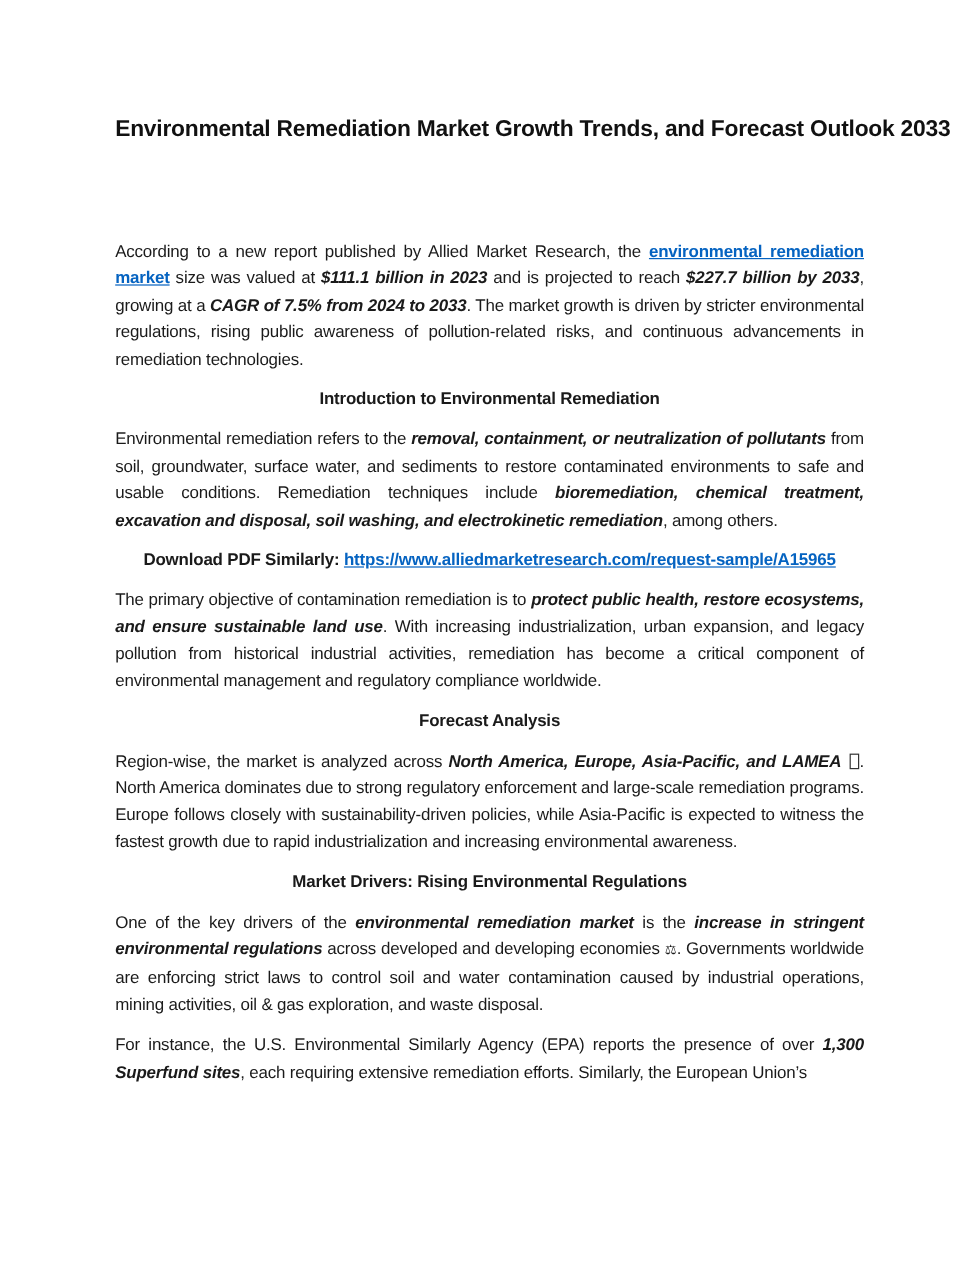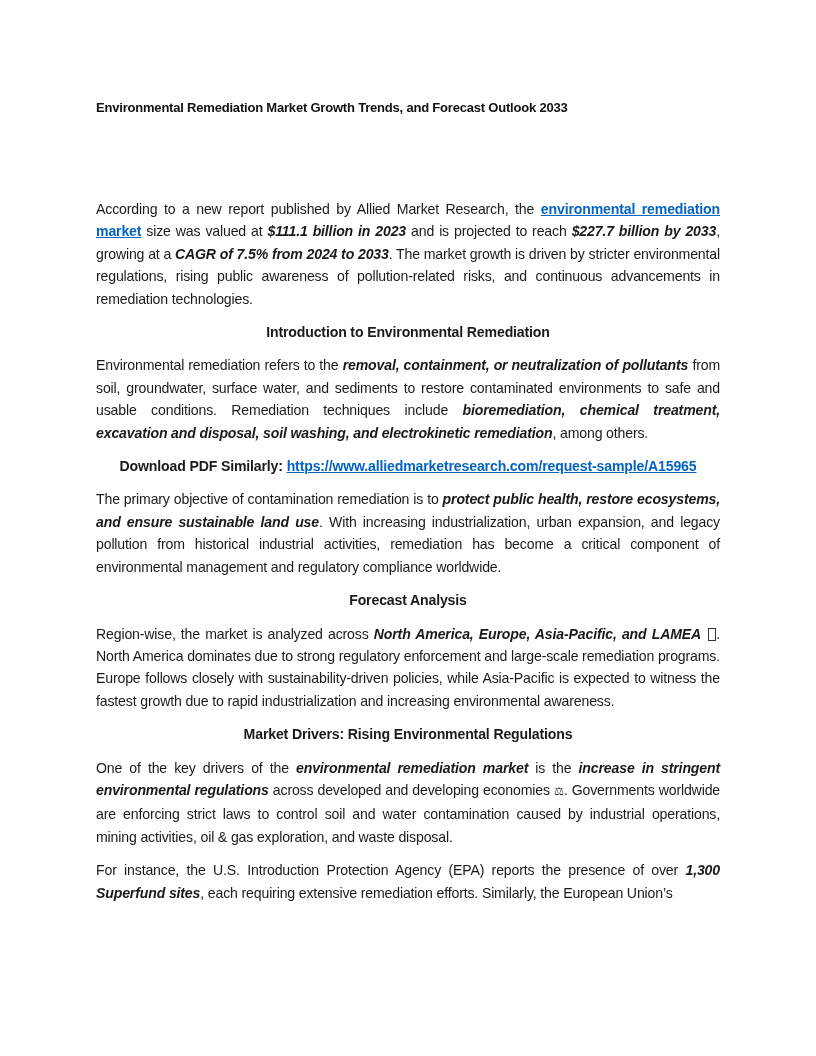--- a/index.html
+++ b/index.html
@@ -20,21 +20,21 @@
       left: 96px;
       top: 0;
       width: 624px;
     }
     .doc-title {
       position: absolute;
       top: 97px;
       left: 0;
       width: 640px;
       margin: 0;
-      font-size: 13px;
+      font-size: 19px;
       font-weight: bold;
       letter-spacing: -0.2px;
       line-height: 22px;
       white-space: nowrap;
       color: #111111;
     }
     .body {
       position: absolute;
       top: 198px;
       left: 0;
@@ -92,16 +92,16 @@
     <p><span>The primary objective of contamination remediation is to </span><b>protect public health, restore ecosystems, and ensure sustainable land use</b><span>. With increasing industrialization, urban expansion, and legacy pollution from historical industrial activities, remediation has become a critical component of environmental management and regulatory compliance worldwide.</span></p>
 
     <p class="heading">Forecast Analysis</p>
 
     <p><span>Region-wise, the market is analyzed across </span><b>North America, Europe, Asia-Pacific, and LAMEA</b> <span class="glyph-box"></span><span>. North America dominates due to strong regulatory enforcement and large-scale remediation programs. Europe follows closely with sustainability-driven policies, while Asia-Pacific is expected to witness the fastest growth due to rapid industrialization and increasing environmental awareness.</span></p>
 
     <p class="heading">Market Drivers: Rising Environmental Regulations</p>
 
     <p><span>One of the key drivers of the </span><b>environmental remediation market</b><span> is the </span><b>increase in stringent environmental regulations</b><span> across developed and developing economies </span><span class="glyph-scale">⚖</span><span>. Governments worldwide are enforcing strict laws to control soil and water contamination caused by industrial operations, mining activities, oil &amp; gas exploration, and waste disposal.</span></p>
 
-    <p><span>For instance, the U.S. Introduction Protection Agency (EPA) reports the presence of over </span><b>1,300 Superfund sites</b><span>, each requiring extensive remediation efforts. Similarly, the European Union’s</span></p>
+    <p><span>For instance, the U.S. Environmental Similarly Agency (EPA) reports the presence of over </span><b>1,300 Superfund sites</b><span>, each requiring extensive remediation efforts. Similarly, the European Union’s</span></p>
 
   </div>
 </div>
 
 </body></html>

